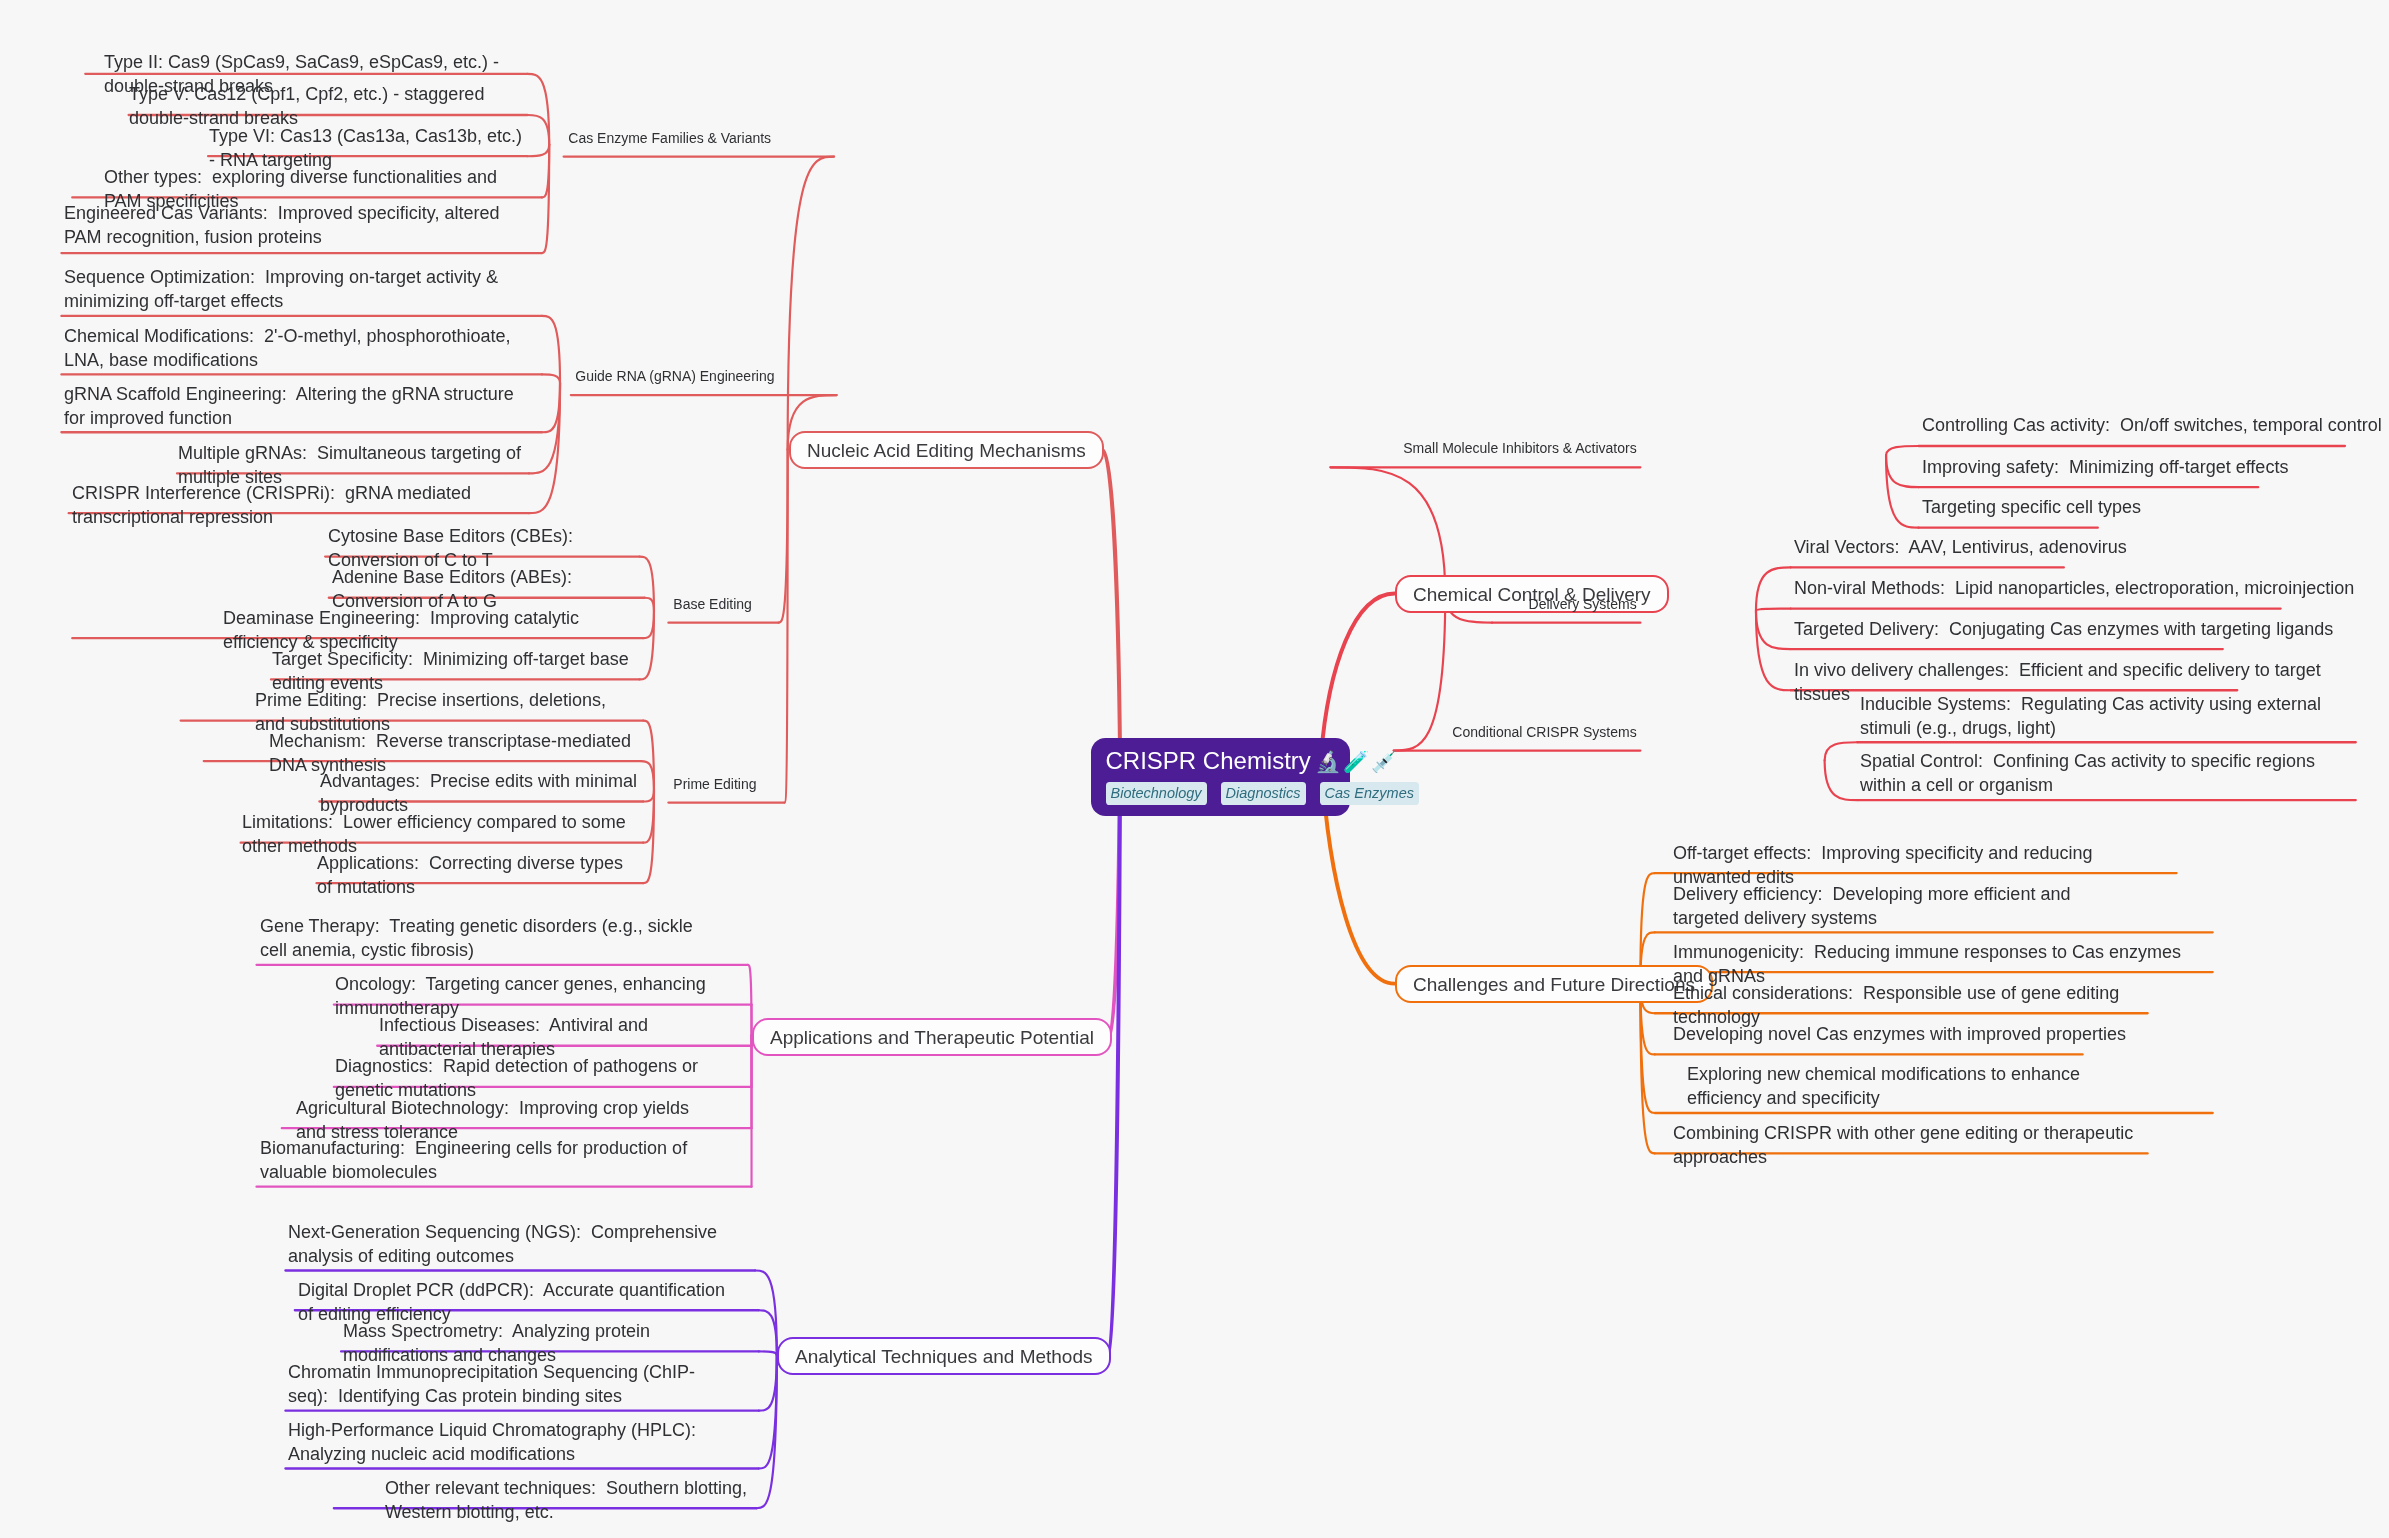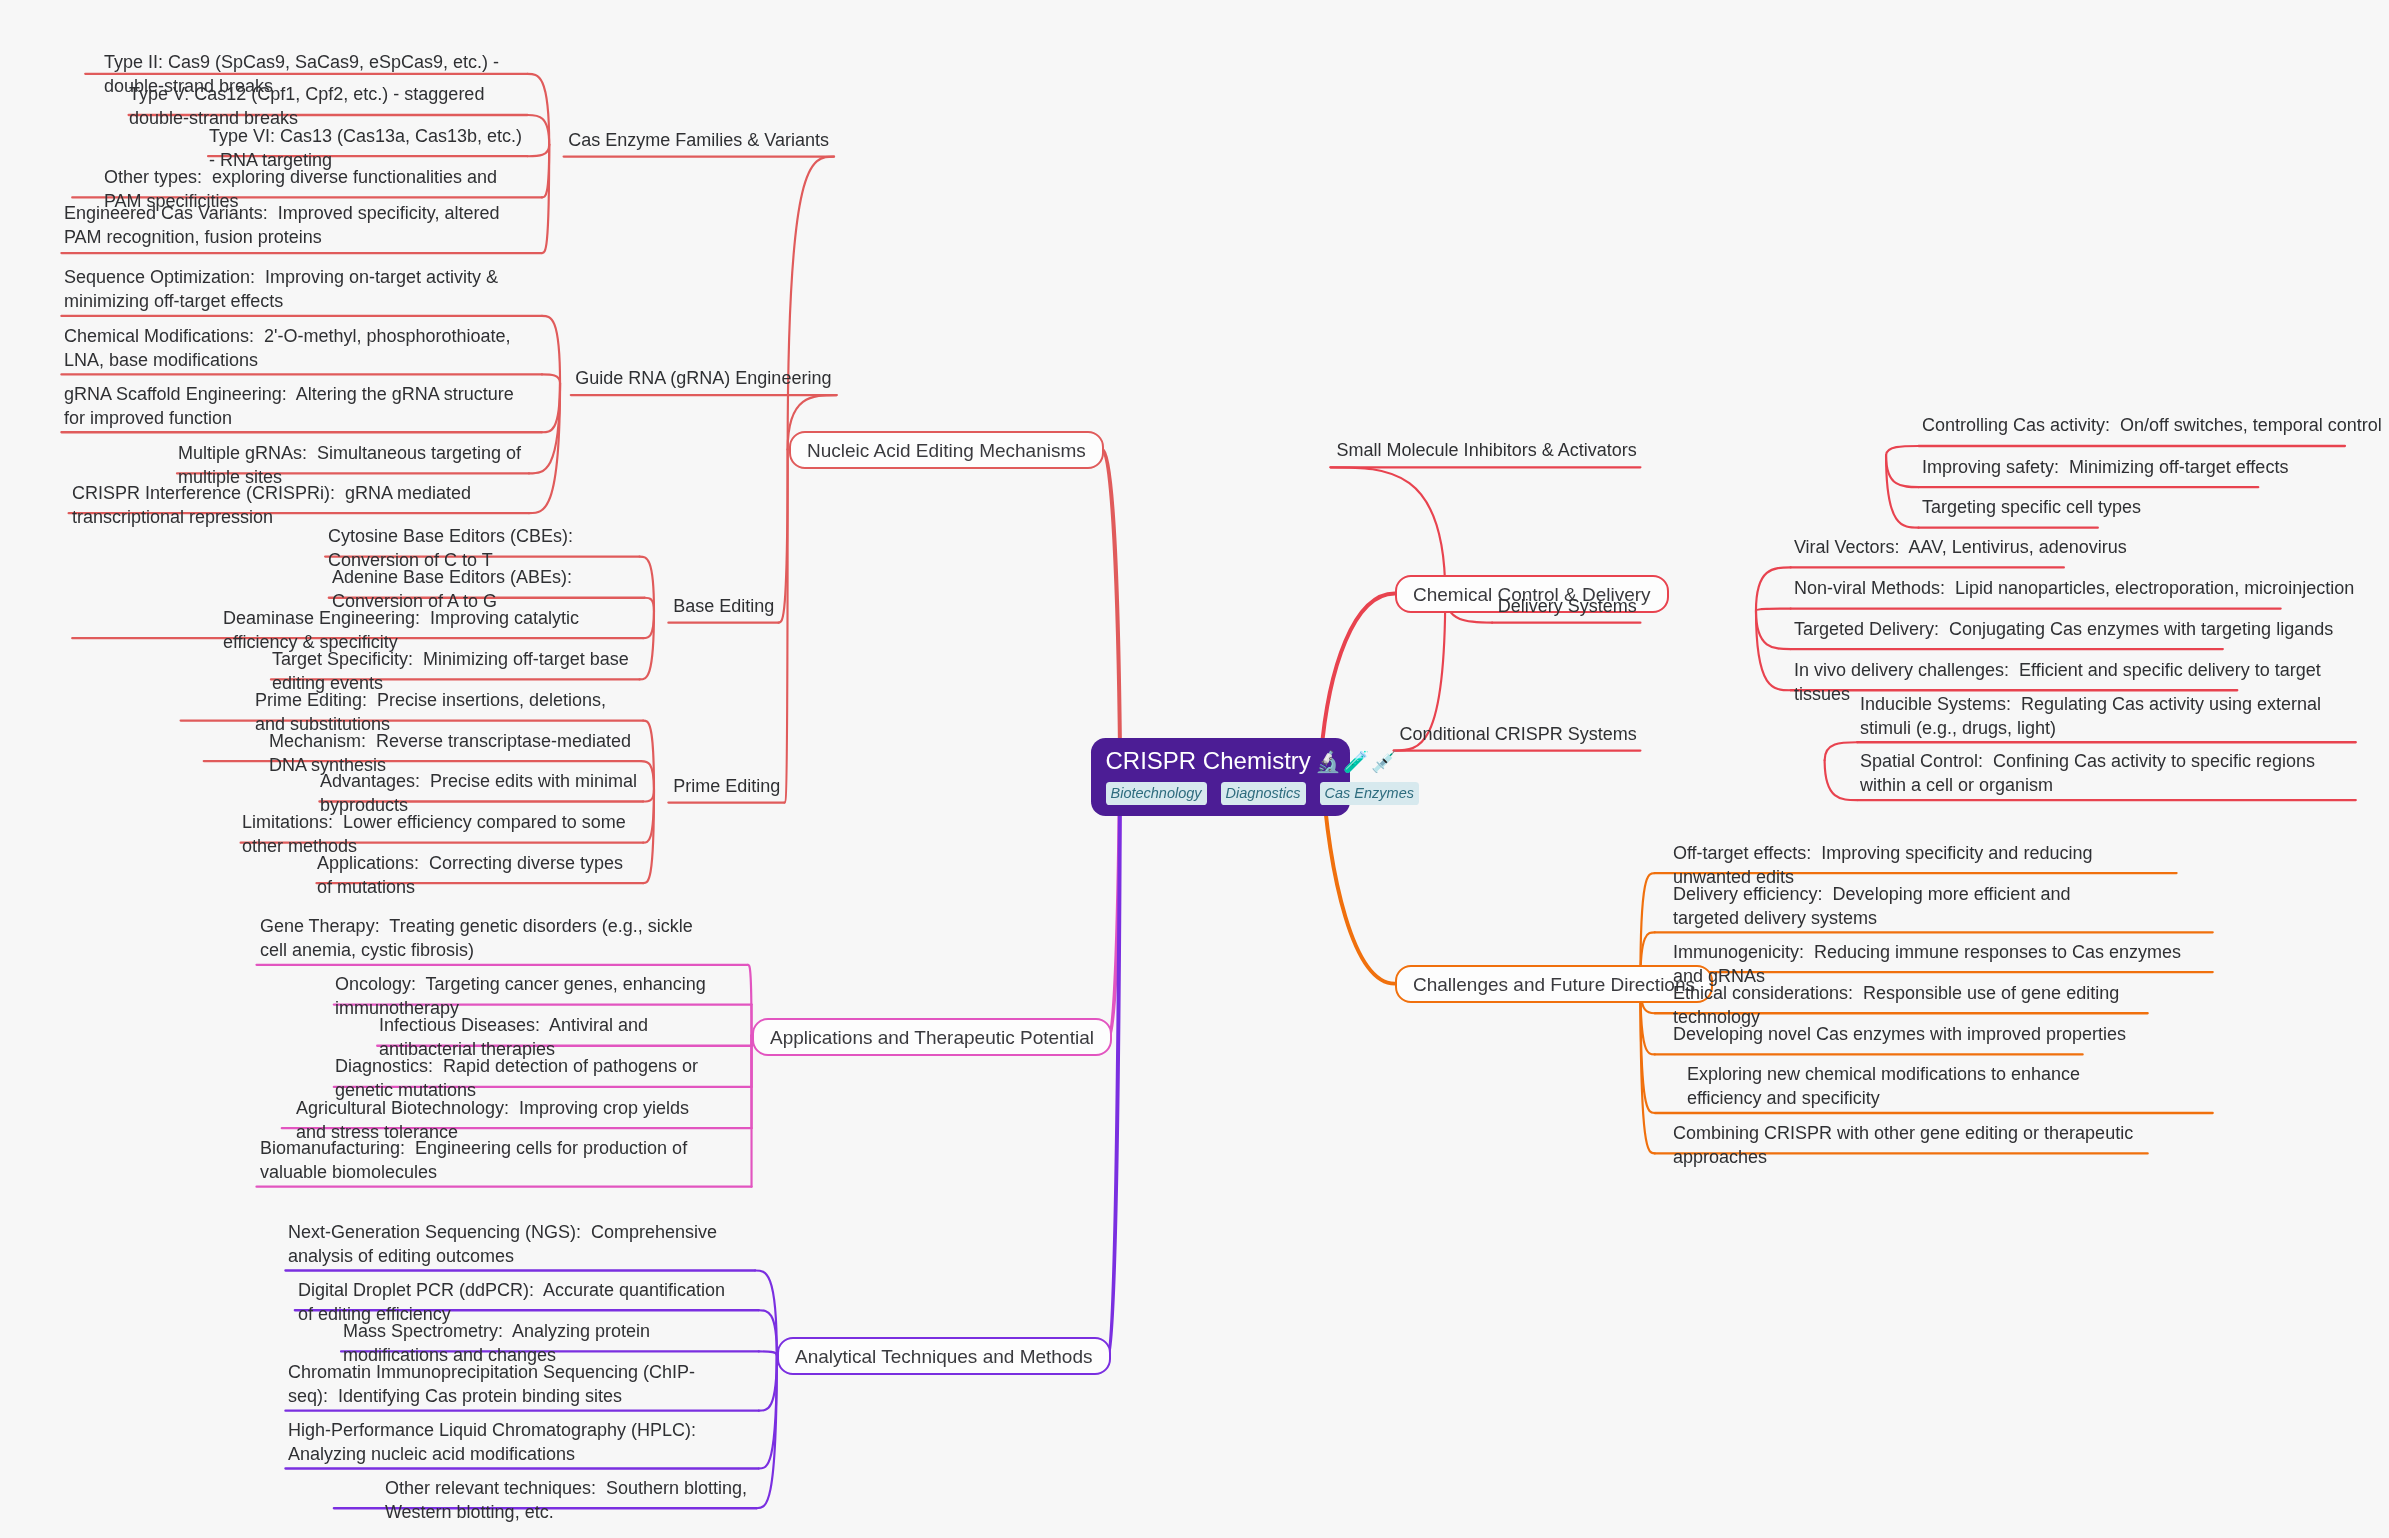--- a/index.html
+++ b/index.html
@@ -14,21 +14,21 @@
   
   .leaf{
     position:absolute;font-size:18px;line-height:1.34;color:#2f3033;
     white-space:pre-wrap;padding:0 2.9px 3.6px 2.9px;box-sizing:border-box;
   }
   .leaf.r{text-align:left;}
   .leaf.l{text-align:left;}
 
   
   .blabel{
-    position:absolute;font-size:18px;line-height:1.3;color:#2f3033;
+    position:absolute;font-size:14px;line-height:1.3;color:#2f3033;
     white-space:nowrap;padding:0 4.3px 2.9px 4.3px;
   }
 
   
   .mainnode{
     position:absolute;display:flex;align-items:center;justify-content:center;
     background:#fdfdfd;border:2.9px solid #e05b5b;border-radius:16px;
     font-size:19px;line-height:1;color:#3a3a3e;white-space:nowrap;
     padding:9.4px 16px;box-sizing:border-box;
   }

